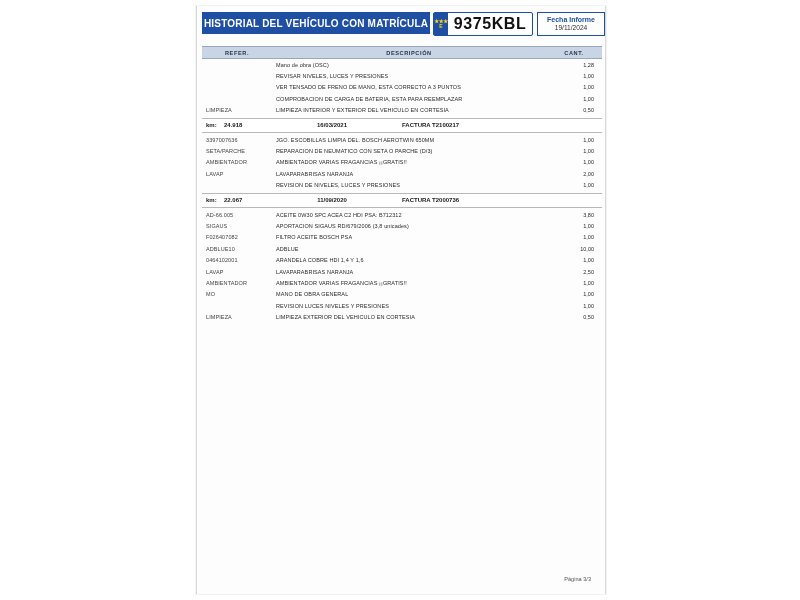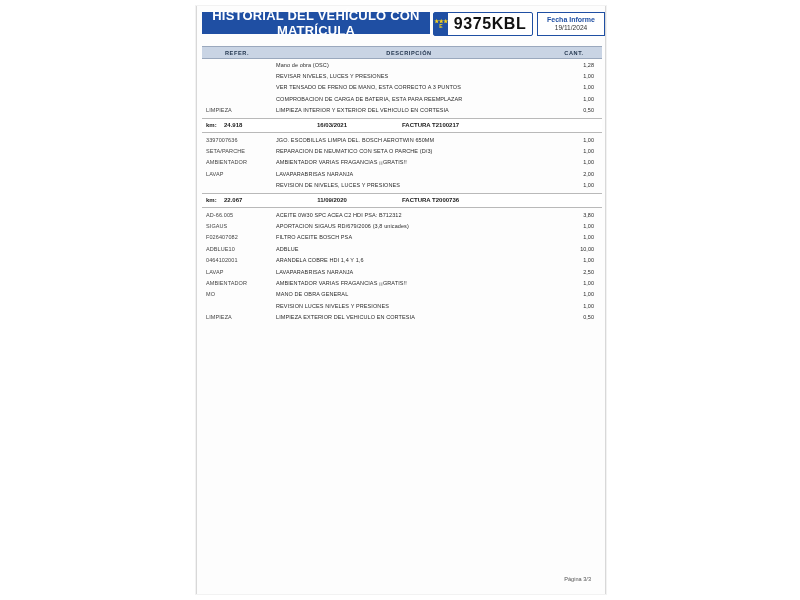--- a/index.html
+++ b/index.html
@@ -43,21 +43,21 @@
     height: 26px;
   }
   .hdr-title {
     position: absolute;
     left: 5px;
     top: 0;
     width: 228px;
     height: 22px;
     background: #1f4fa3;
     color: #ffffff;
-    font-size: 13px;
+    font-size: 10px;
     font-weight: bold;
     letter-spacing: .2px;
     display: flex;
     align-items: center;
     justify-content: center;
     text-align: center;
   }
   .plate-box {
     position: absolute;
     left: 236px;

